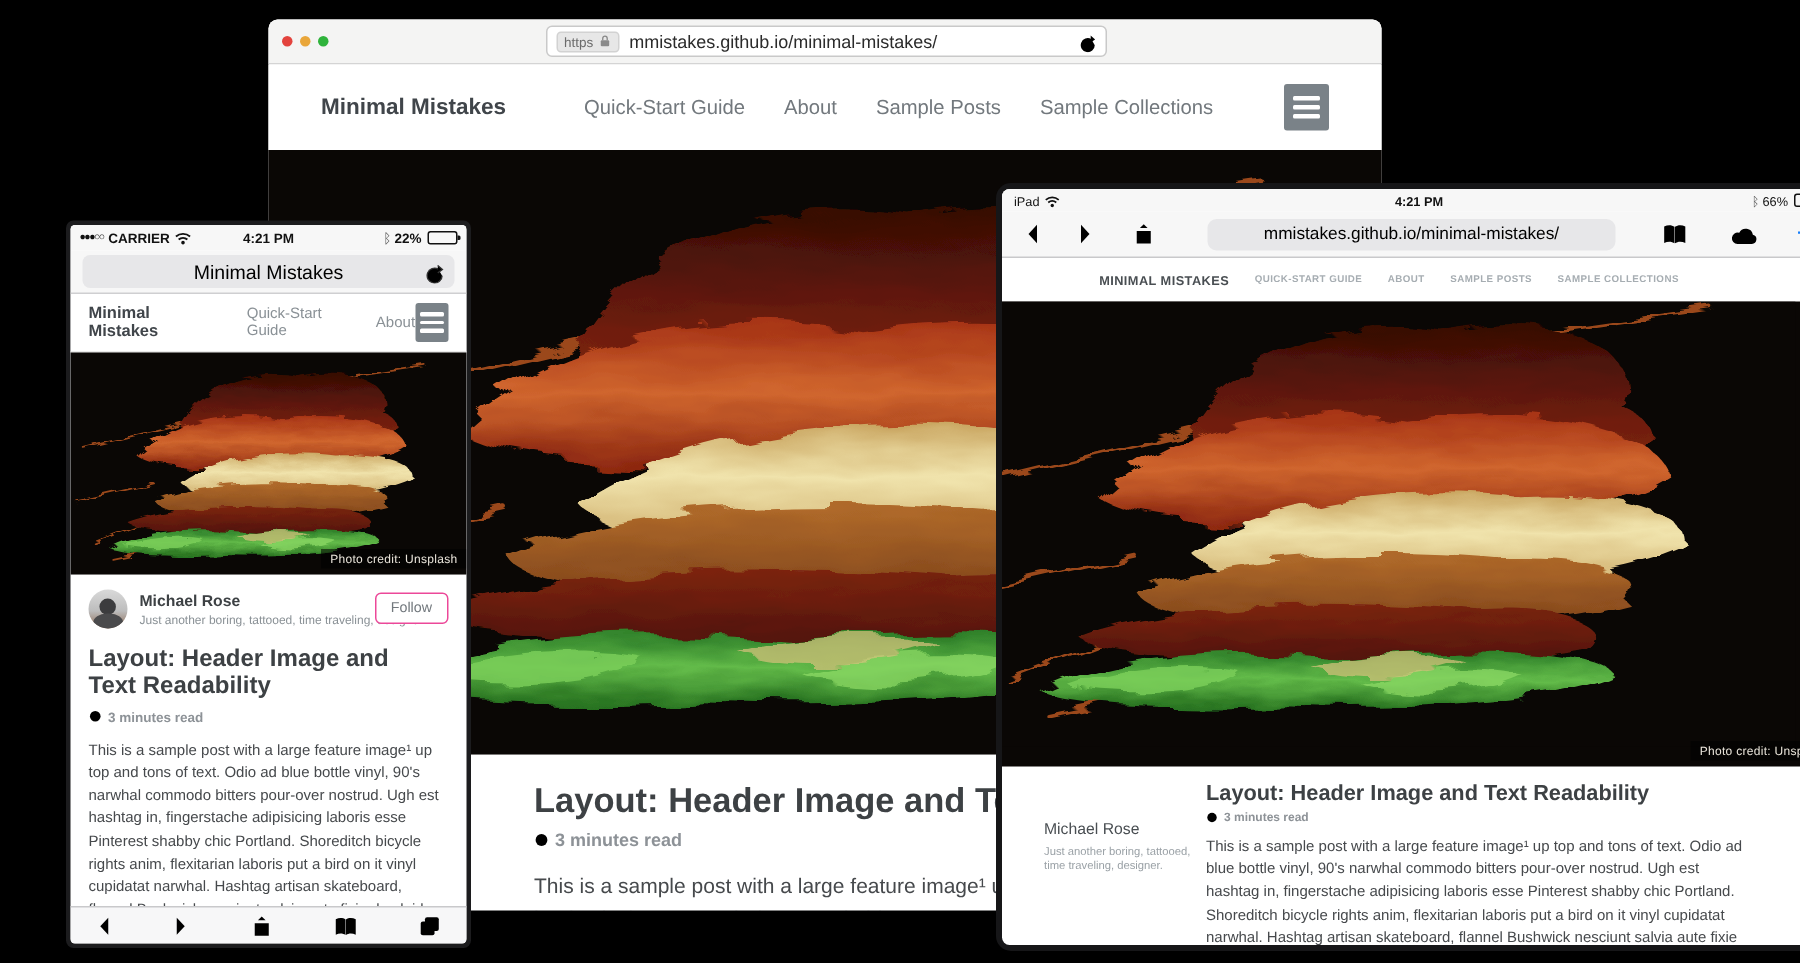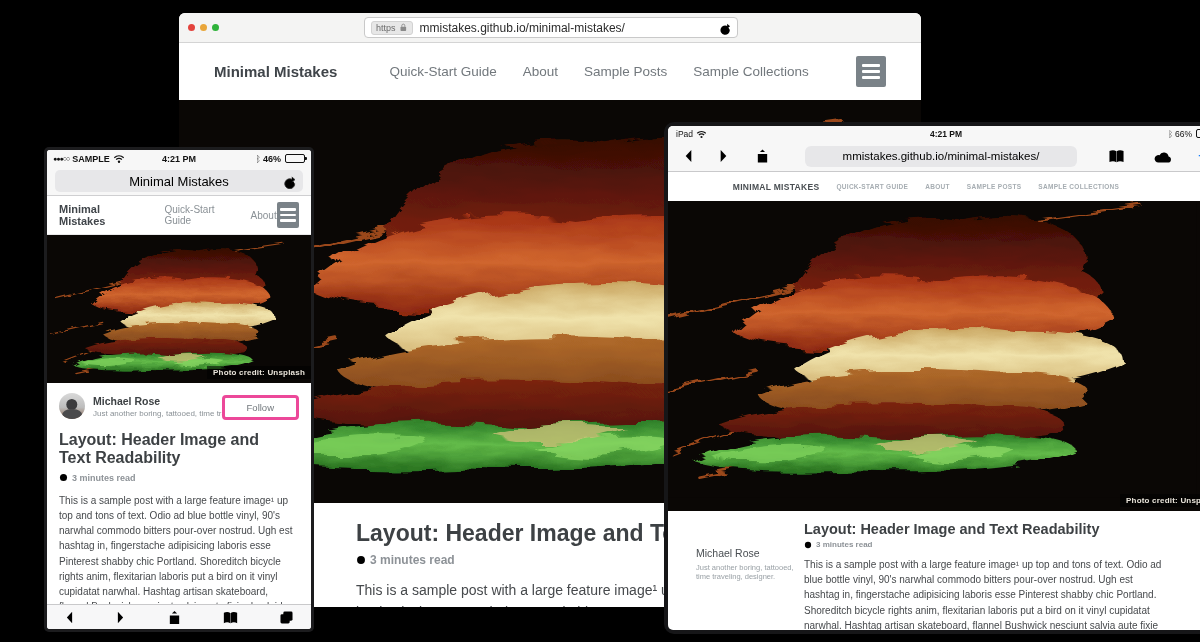--- a/index.html
+++ b/index.html
@@ -1,21 +1,21 @@
 <!DOCTYPE html>
 <html><head>
 <meta charset="utf-8">
 <style>
   * { margin:0; padding:0; box-sizing:border-box; }
   html,body { width:1200px; height:642px; background:#000; overflow:hidden;
     font-family:"Liberation Sans", sans-serif; }
   .stage { position:relative; width:1200px; height:642px; background:#000;margin-left:36px; }
 
   
-  .leaf-wrap { position:relative; overflow:hidden; background:#0a0705;font-weight:bold; }
+  .leaf-wrap { position:relative; overflow:hidden; background:#0a0705; }
   .leaf-wrap svg { display:block; width:100%; height:100%; }
   .credit { position:absolute; right:0; bottom:4px; background:rgba(0,0,0,.55);
     color:#e9e4da; font-size:8px; padding:2px 6px; letter-spacing:.2px; }
   .meta { color:#8d9297; display:flex; align-items:center; gap:4px;font-weight:bold; }
   .clock { width:10px; height:10px; }
   .avatar { border-radius:50%; background:linear-gradient(180deg,#d9d9d9 0%,#bdbdbd 55%,#8c6a54 100%);
     position:relative; overflow:hidden; flex:none; }
   .avatar::before { content:""; position:absolute; left:50%; top:22%; width:44%; height:44%;
     transform:translateX(-50%); background:#3c3c3e; border-radius:50%; }
   .avatar::after { content:""; position:absolute; left:50%; top:62%; width:76%; height:52%;
@@ -77,22 +77,22 @@
   .i-link { font-size:10px; color:#8a9196; }
   .i-link1 { margin-left:28px; } .i-link2 { margin-left:18px; }
   .i-hamburger { margin-left:auto; width:26px; height:26px; }
   .i-hamburger i { width:16px; height:2.5px; }
   .i-image { height:148px; }
   .i-content { flex:1; padding:10px 12px 0 12px; overflow:hidden; position:relative; }
   .i-author { display:flex; gap:8px; align-items:center; }
   .i-avatar { width:26px; height:26px; }
   .i-name { font-size:10.5px; font-weight:bold; color:#3d4144; }
   .i-bio { font-size:8px; color:#8a9196; margin-top:2px; }
-  .follow-btn { position:absolute; right:12px; top:12px; background:#fff; border:3px solid #ec4899;
-    border-radius:4px; color:#72787d; font-size:9.5px; padding:4px 22px; cursor:pointer; }
+  .follow-btn { position:absolute; right:12px; top:12px; background:#fff; border:1px solid #ec4899;
+    border-radius:4px; color:#72787d; font-size:9.5px; padding:4px 10px; cursor:pointer; }
   .i-title { margin-top:12px; font-size:16px; line-height:1.15; font-weight:bold; color:#3d4144; width:230px; }
   .i-content .meta { font-size:9px; margin-top:5px; }
   .i-body { margin-top:10px; font-size:10px; line-height:1.52; color:#46494c; }
   .i-toolbar { height:25px; background:#f7f7f8; border-top:1px solid #c9c9cb; display:flex;
     align-items:center; padding:0 16px; }
   .i-toolbar .sp { flex:1; }
 
   
   .ipad { position:absolute; left:628px; top:122px; width:564px; height:512px; z-index:3;
     background:#161618; border-radius:10px; padding:4px; }
@@ -281,28 +281,28 @@
         <span>3 minutes read</span>
       </div>
       <p class="d-body">This is a sample post with a large feature image¹ up top and tons of text. Odio ad blue bottle vinyl, 90's narwhal commodo bitters pour-over nostrud. Ugh est hashtag in, fingerstache adipisicing laboris esse Pinterest shabby chic Portland. Shoreditch bicycle rights anim, flexitarian laboris put a bird on it vinyl cupidatat narwhal. Hashtag artisan skateboard, flannel Bushwick nesciunt salvia aute fixie do plaid post-ironic dolor McSweeney's. Cliche pour-over chambray nulla four loko skateboard sapiente hashtag.</p>
     </div>
   </div>
 
   <div class="iphone">
     <div class="i-screen">
       <div class="i-status">
         <span class="sig">●●●○○</span>
-        <span>SAMPLE</span>
+        <span>CARRIER</span>
         <svg class="icon" width="12" height="11" viewBox="0 0 14 11" style="margin-left:3px">
             <use href="#wifiIcon"></use>
           </svg>
         <span class="mid">4:21 PM</span>
         <span class="right">
           <span style="font-weight:normal;color:#555">ᛒ</span>
-          <span>46%</span>
+          <span>22%</span>
           <span class="batt"><span class="fill" style="width:22%"></span></span>
         </span>
       </div>
       <div class="i-urlrow">
         <div class="i-field">
           <span>Minimal Mistakes</span>
           <svg class="icon i-refresh stroke-dark" width="15" height="15" viewBox="0 0 18 14" style="stroke:#333">
               <use href="#refreshIcon"></use>
             </svg>
         </div>

